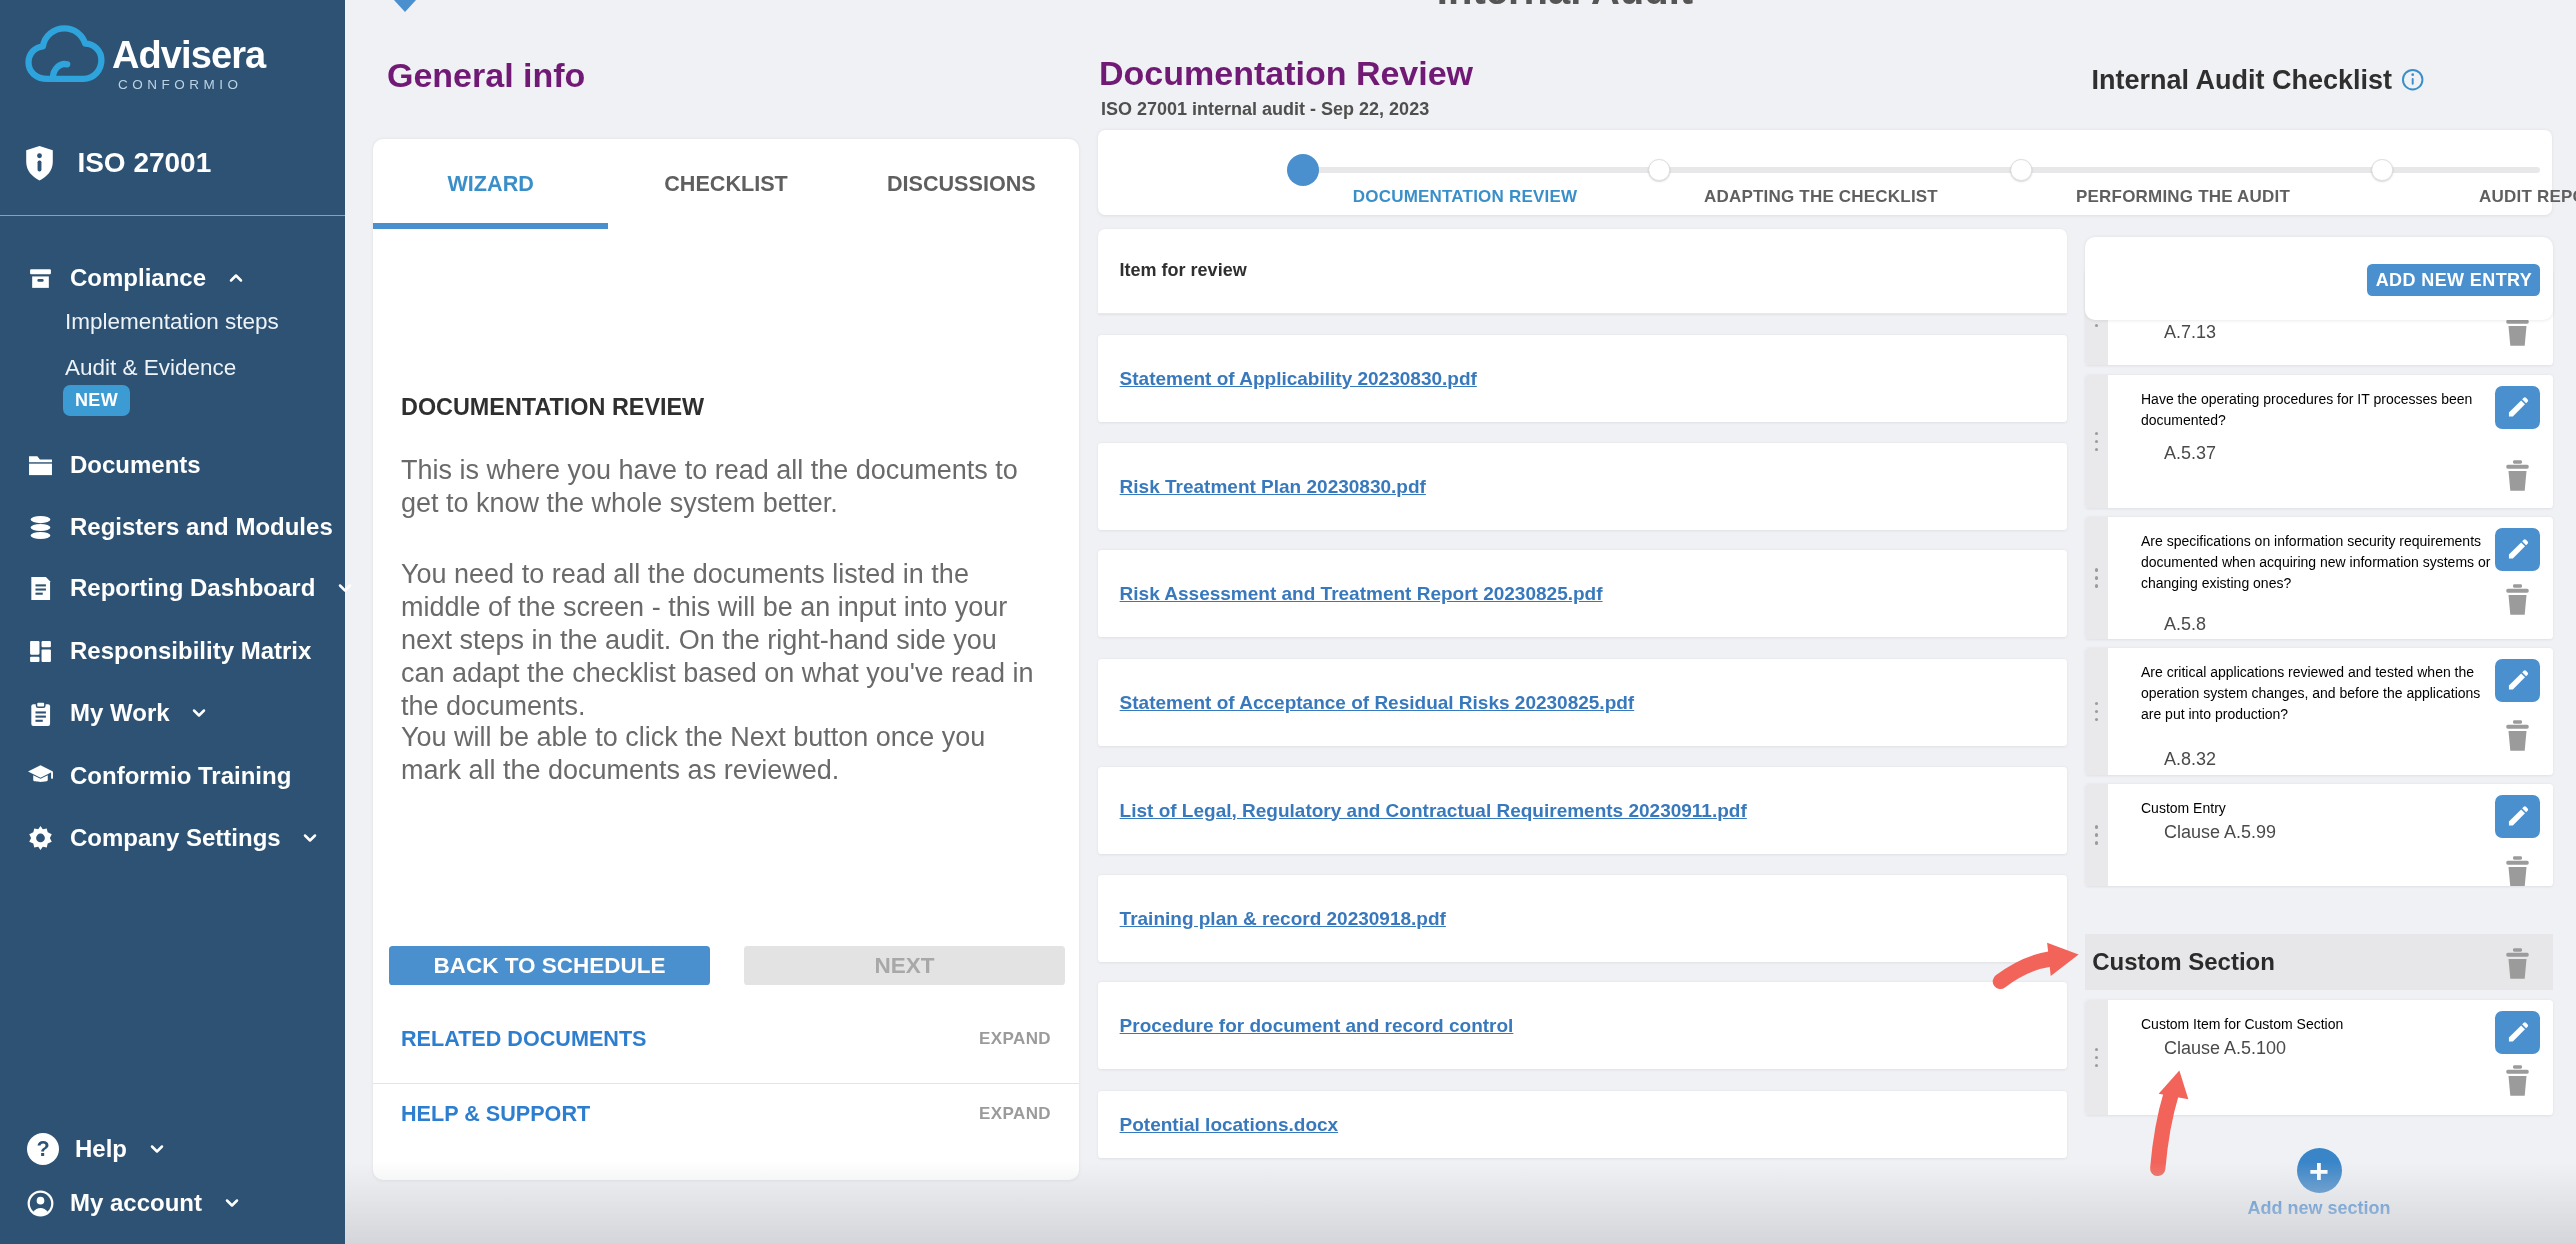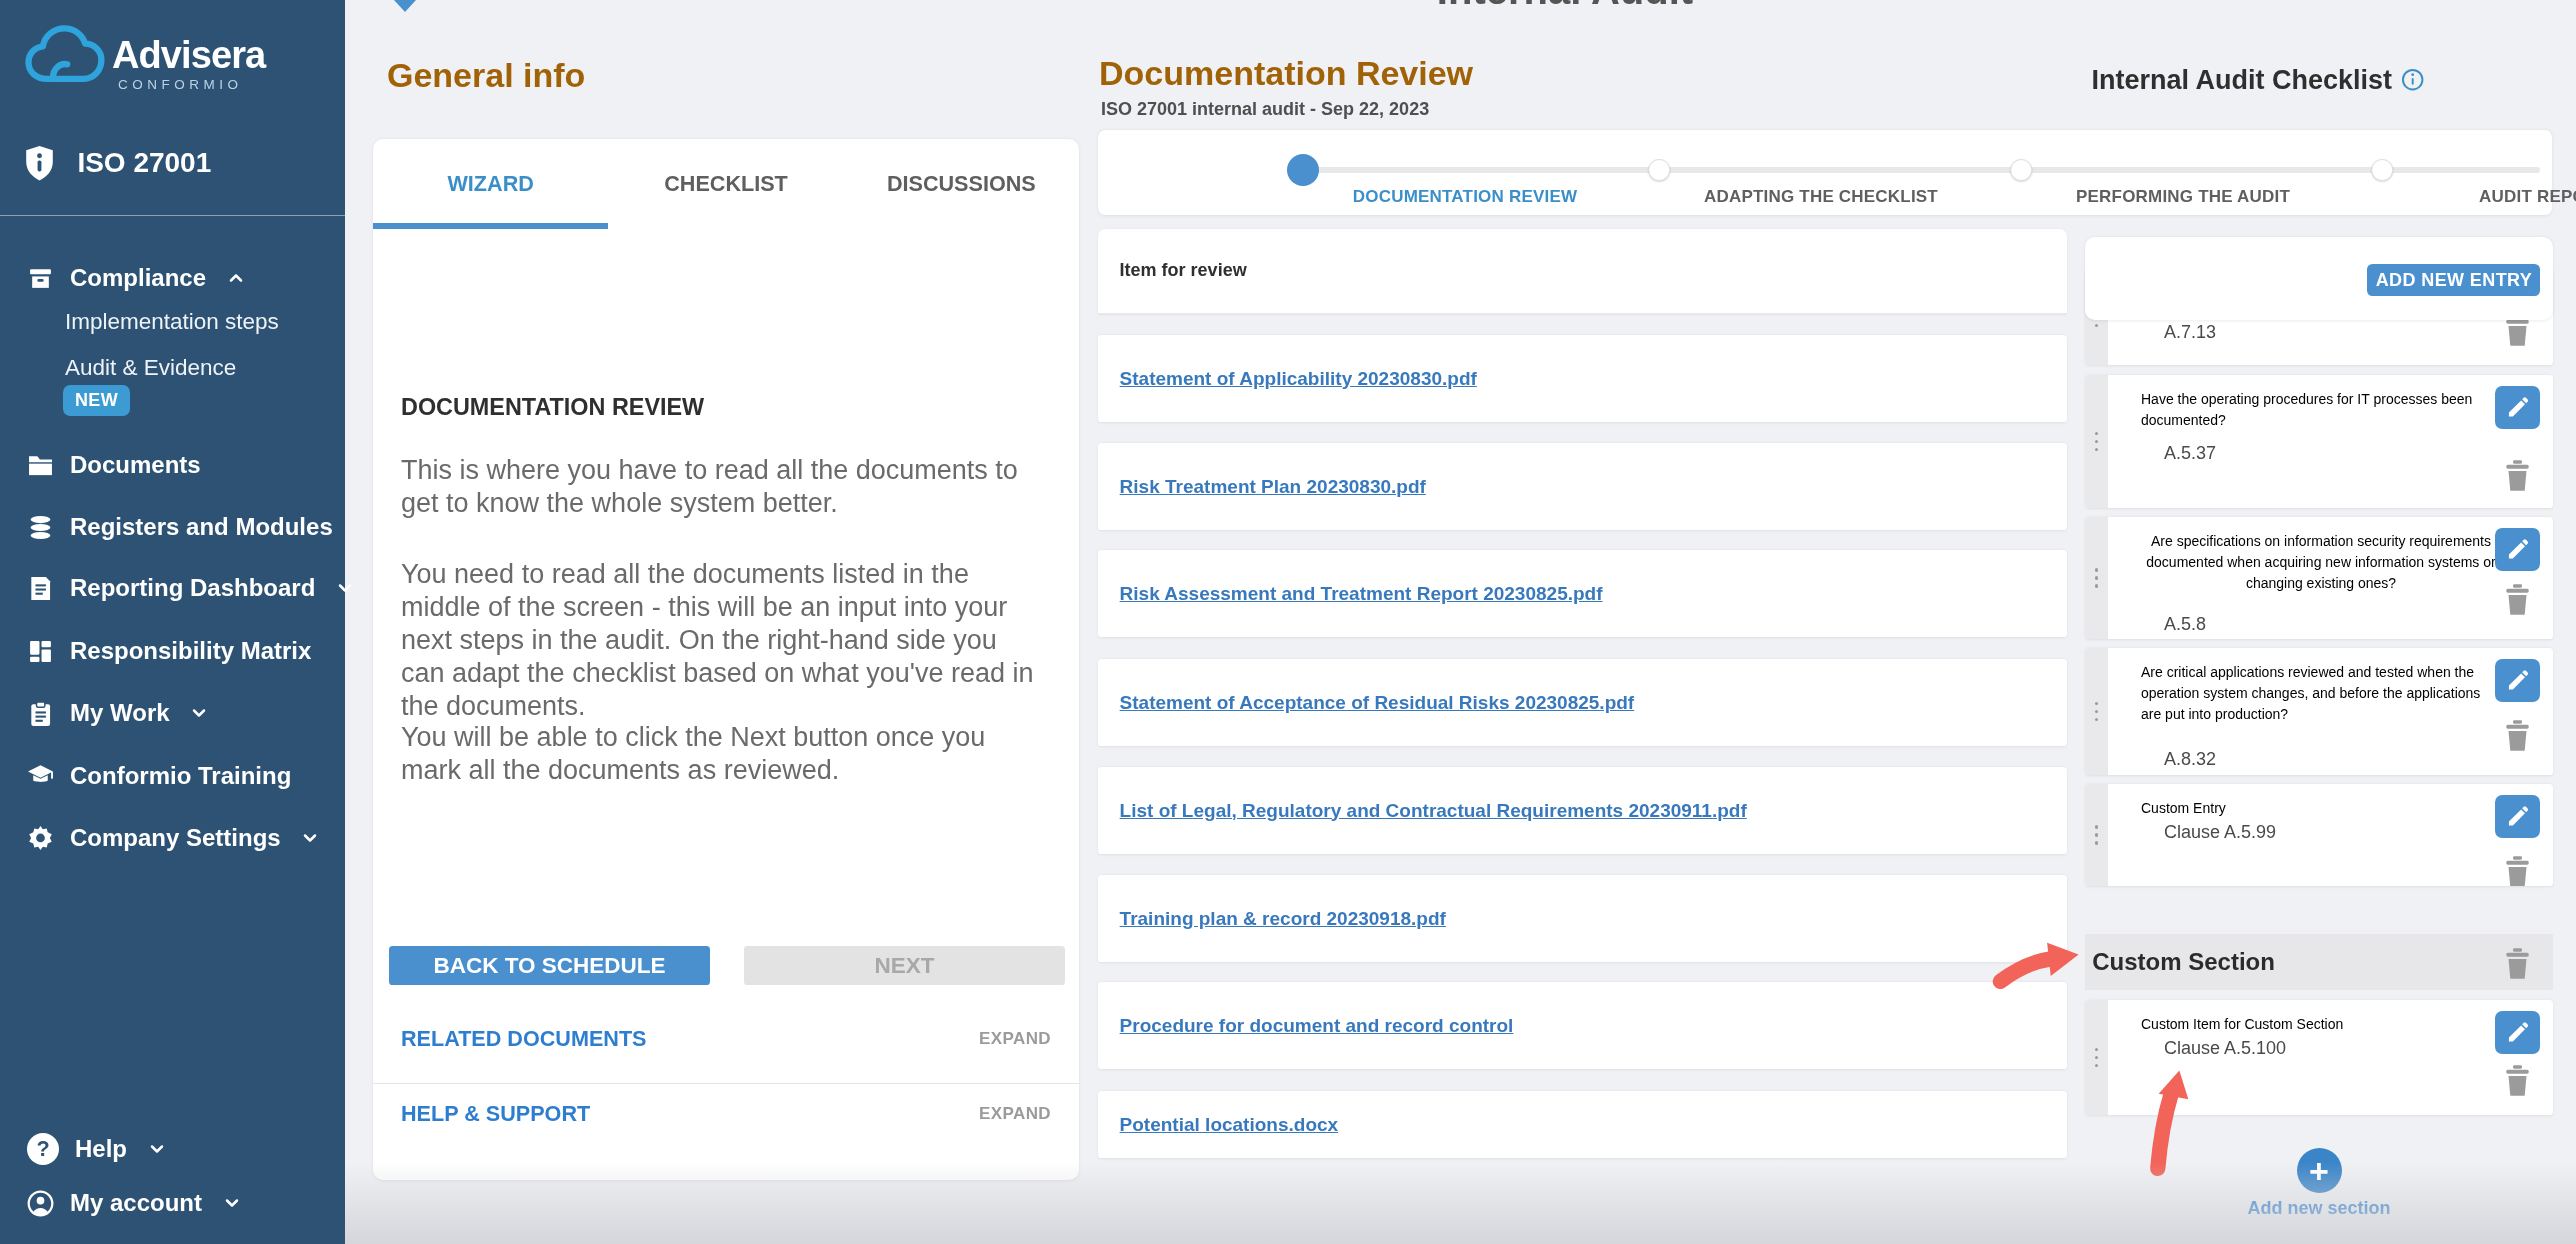--- a/index.html
+++ b/index.html
@@ -19,21 +19,21 @@
   .subnav{position:absolute;left:65px;height:36px;display:flex;align-items:center;color:#eef3f8;font-size:22.5px;font-weight:400;cursor:pointer;white-space:nowrap;}
   .badge{position:absolute;left:63px;top:385px;width:67px;height:31px;background:#3d9bd3;border-radius:7.2px;color:#fff;font-size:18px;font-weight:700;display:flex;align-items:center;justify-content:center;letter-spacing:0.4px;}
   .chev{margin-left:3.6px;}
   .circle-icon{width:32px;height:32px;border-radius:50%;background:#fff;color:#2d5273;font-size:21.6px;font-weight:700;display:flex;align-items:center;justify-content:center;}
 
   
   .partial-title{position:absolute;left:1367px;top:-32px;width:396px;text-align:center;font-size:40px;font-weight:700;color:#555;z-index:1;}
   .blue-wedge{position:absolute;left:394px;top:0;width:0;height:0;border-left:11.7px solid transparent;border-right:11.7px solid transparent;border-top:12.6px solid #4a90ce;z-index:1;}
   .fade{position:absolute;left:345px;right:0;top:1162px;height:83px;background:linear-gradient(180deg, rgba(217,218,222,0) 0%, rgba(210,212,217,.95) 100%);z-index:6;pointer-events:none;}
 
-  .h1{position:absolute;font-size:34px;font-weight:700;color:#a16207;}
+  .h1{position:absolute;font-size:34px;font-weight:700;color:#701a75;}
   .card{position:absolute;background:#fff;border-radius:10px;box-shadow:0 0.9px 3.6px rgba(0,0,0,.08);}
 
   
   #gi-card{left:373px;top:139px;width:706px;height:1041px;z-index:1;}
   .tabs{position:absolute;left:0;top:0;width:100%;height:90px;display:flex;}
   .tab{flex:1;display:flex;align-items:center;justify-content:center;font-size:21.6px;font-weight:700;color:#5f5f5f;cursor:pointer;position:relative;}
   .tab.active{color:#3a8fc9;}
   .tab.active::after{content:"";position:absolute;left:0;bottom:0;width:100%;height:6.3px;background:#4a90ce;}
   .wiz-head{position:absolute;left:28px;top:255px;font-size:23.4px;font-weight:700;color:#2f2f2f;}
   .wiz-p{position:absolute;left:28px;width:643px;font-size:27px;line-height:33px;color:#6a6a6a;}
@@ -72,21 +72,21 @@
   #add-entry-btn{position:absolute;right:12.6px;top:27px;width:173px;height:32px;background:#4a90ce;color:#fff;border:none;border-radius:5.4px;font-size:18px;font-weight:700;letter-spacing:0.4px;cursor:pointer;}
   .entry{position:absolute;left:2085px;width:468px;background:#fff;border-radius:3.6px;box-shadow:0 0.9px 2.7px rgba(0,0,0,.07);z-index:1;overflow:hidden;}
   .drag{position:absolute;left:0;top:0;width:23.4px;height:100%;background:#e9e9eb;cursor:grab;display:flex;align-items:center;justify-content:center;}
   .dots{width:3.6px;height:3.6px;border-radius:50%;background:#9b9b9b;box-shadow:0 -8px 0 #9b9b9b,0 8px 0 #9b9b9b;}
   .q{position:absolute;left:56px;top:14.4px;width:360px;font-size:14px;line-height:21px;color:#000000;}
   .clause{position:absolute;left:79px;font-size:18px;color:#4a4a4a;}
   .edit-btn{position:absolute;left:410px;top:10.8px;width:45px;height:43px;background:#4a90ce;border:none;border-radius:7.2px;cursor:pointer;display:flex;align-items:center;justify-content:center;}
   .trash-btn{position:absolute;left:419px;background:none;border:none;cursor:pointer;padding:0;}
   #e0{top:270px;height:95px;} #e0 .clause{top:52px;} #e0 .trash-btn{top:45px;}
   #e1{top:375px;height:133px;} #e1 .clause{top:68px;} #e1 .trash-btn{top:85px;}
-  #e2{top:517px;height:122px;text-align:center;} #e2 .clause{top:97px;} #e2 .trash-btn{top:67px;}
+  #e2{top:517px;height:122px;} #e2 .clause{top:97px;} #e2 .trash-btn{top:67px;}
   #e3{top:648px;height:127px;} #e3 .clause{top:101px;} #e3 .trash-btn{top:72px;}
   #e4{top:784px;height:102px;} #e4 .clause{top:38px;} #e4 .trash-btn{top:72px;}
   #e5{top:1000px;height:115px;} #e5 .clause{top:38px;} #e5 .trash-btn{top:65px;}
   #section-band{position:absolute;left:2085px;top:934px;width:468px;height:56px;background:#e7e7ea;z-index:1;display:flex;align-items:center;text-align:right;}
   #section-band .sec-title{margin-left:7.2px;font-size:24px;font-weight:700;color:#2b2b2b;}
   #section-band .trash-btn{position:absolute;left:419px;top:13.5px;}
   #add-section{position:absolute;left:2211px;top:1148px;width:216px;text-align:center;z-index:1;cursor:pointer;}
   #plus-btn{width:45px;height:45px;border-radius:50%;background:#3a85c8;color:#fff;border:none;font-size:34px;font-weight:700;line-height:40px;cursor:pointer;}
   #add-section-lbl{margin-top:5.4px;font-size:18px;font-weight:700;color:#2e7ed0;}
 

